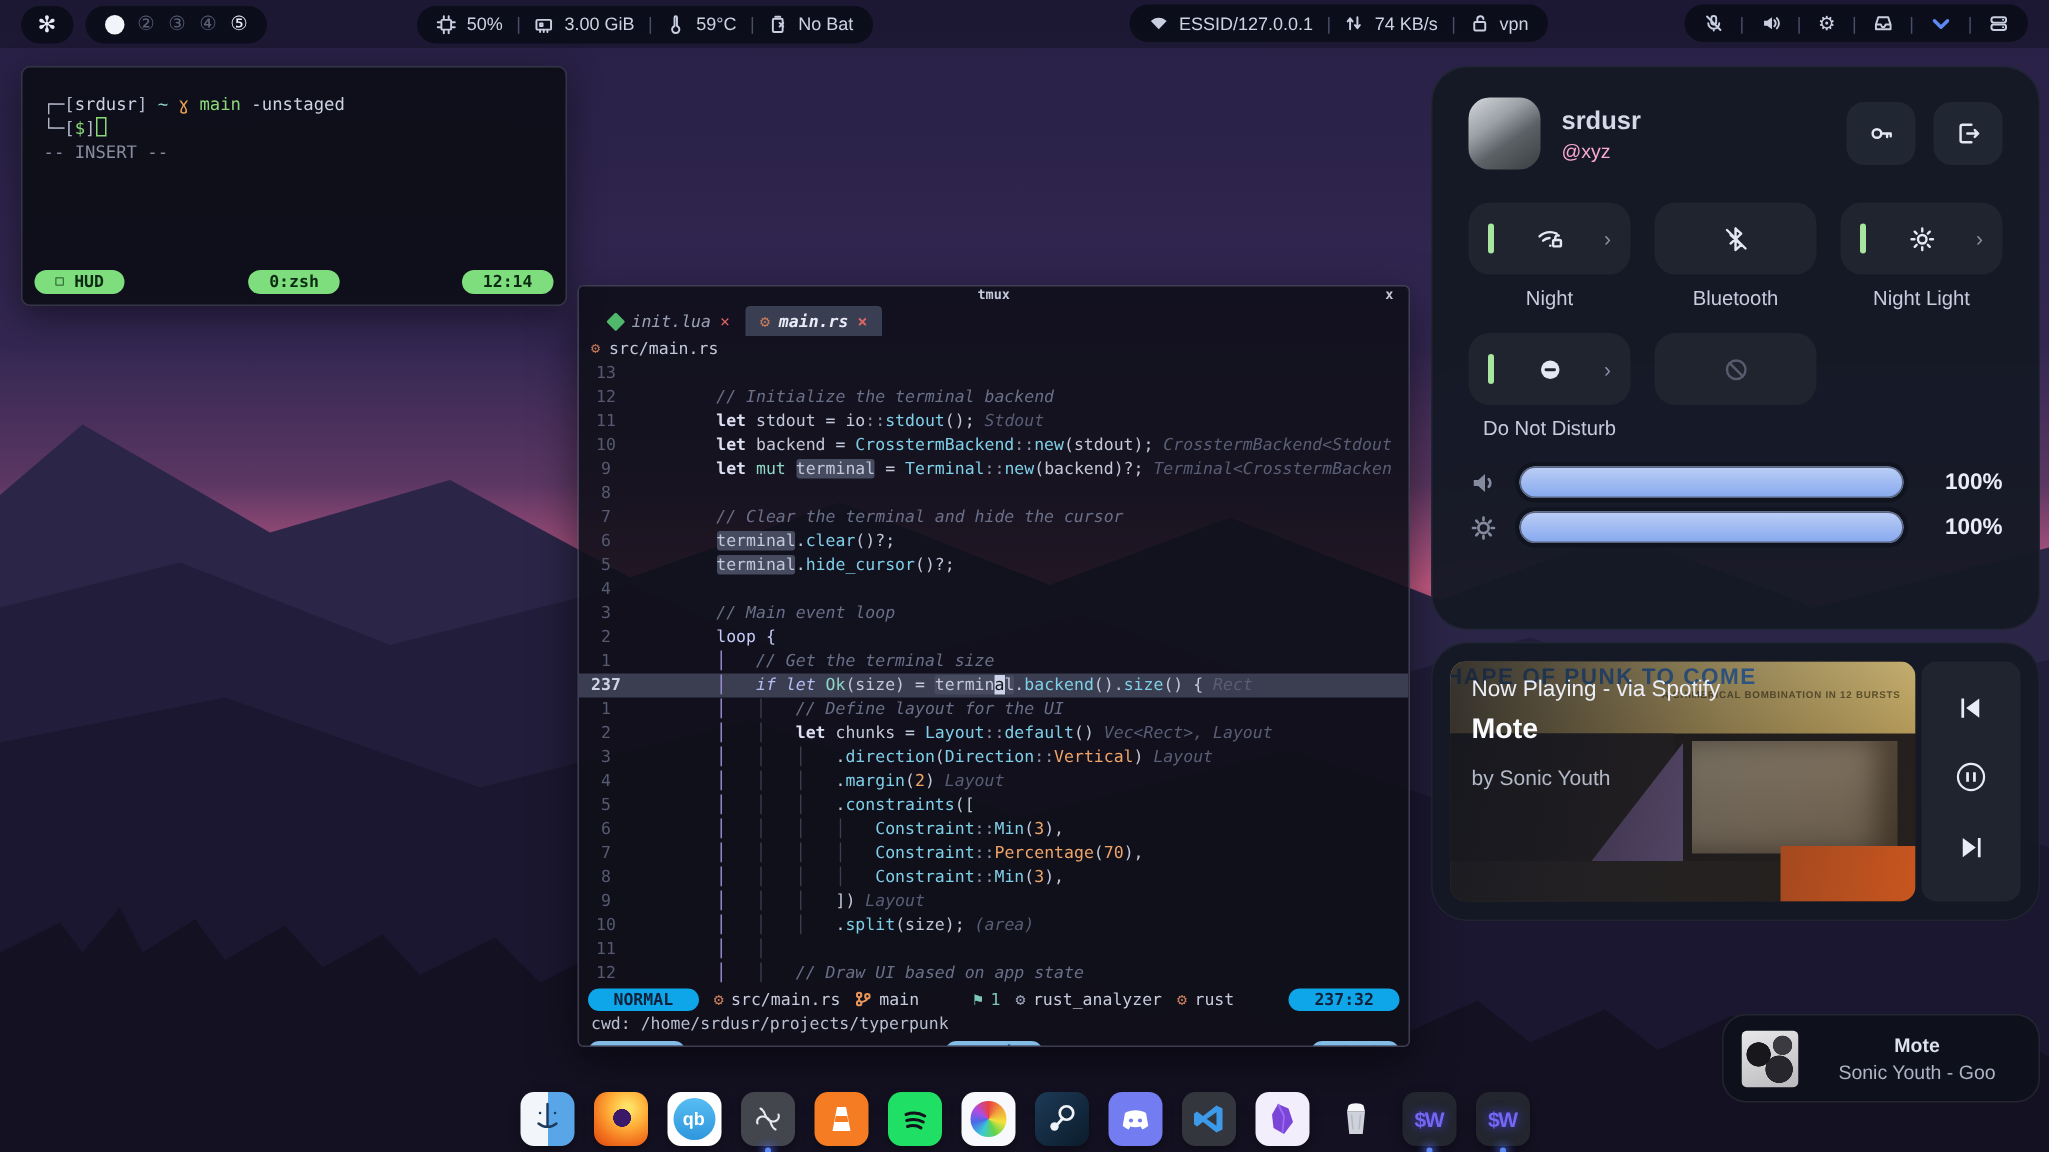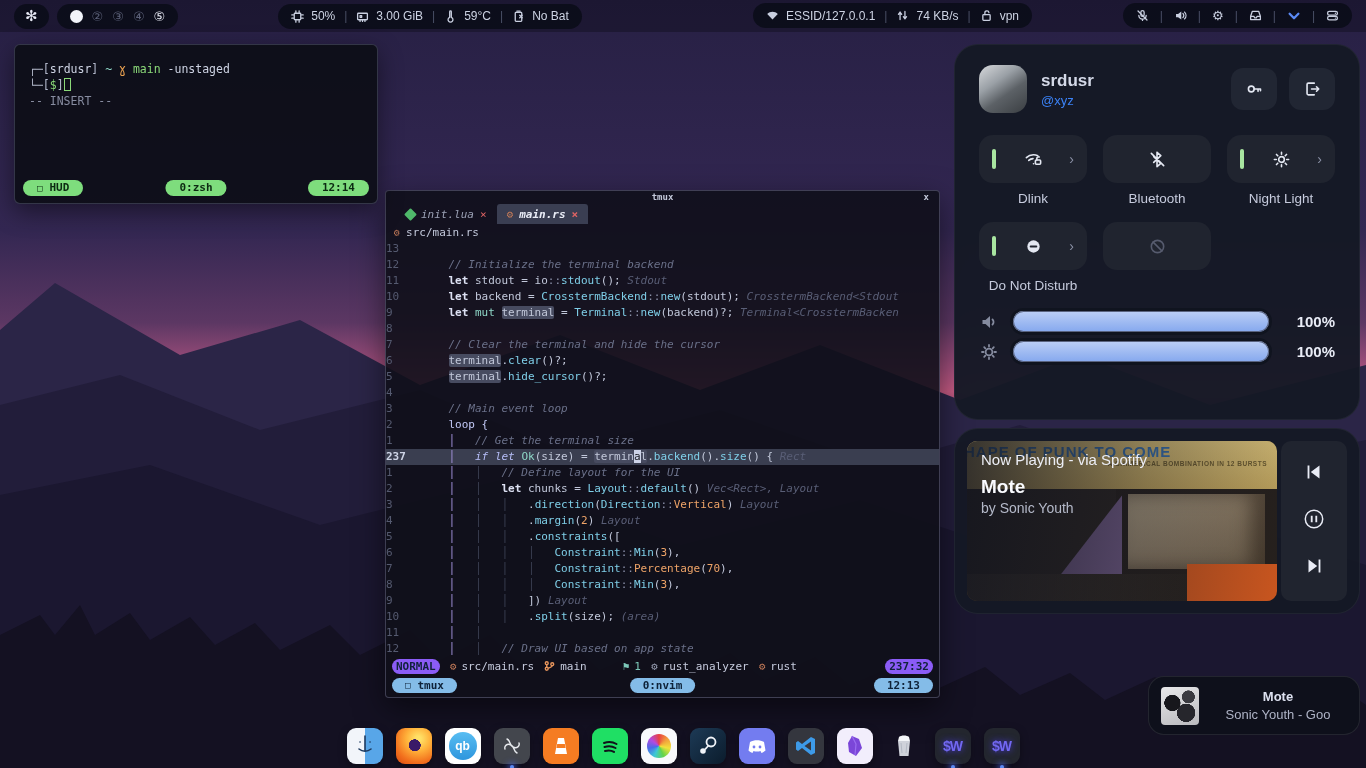--- a/index.html
+++ b/index.html
@@ -45,55 +45,55 @@
   .ed-title .xbtn{position:absolute;right:10px;top:0;color:#c4c9da;font-size:9px}
   .tabline{height:20px;display:flex;align-items:stretch;padding-left:10px;font-size:11px}
   .tab{display:flex;align-items:center;gap:6px;padding:0 10px;color:#9ba1b5;font-style:italic}
   .tab .tclose{color:#e06464;font-style:normal}
   .tab.active{background:#3a3e52;color:#e9ecf6;font-weight:bold;border-radius:3px 3px 0 0}
   .vim-ic{width:9px;height:9px;background:#4fb86a;transform:rotate(45deg);display:inline-block;border-radius:1px}
   .rust-ic{color:#c27a58;font-style:normal;font-size:11px}
   .winbar{height:17px;display:flex;align-items:center;gap:6px;padding-left:8px;font-size:11px;color:#c3c9db}
   .code{position:relative;font-size:11px;line-height:16px;white-space:pre}
   .cl{display:flex;height:16px}
-  .cl .ln{width:36px;text-align:left;margin-right:0;color:#555a70;flex:0 0 auto}
+  .cl .ln{width:36px;text-align:center;margin-right:29px;color:#555a70;flex:0 0 auto}
   .cl.cur-line{background:#3a3e50}
   .cl.cur-line .ln{color:#ced4e6;font-weight:bold}
   .lb{color:#c2c8da}
   .s-cm{color:#6a7089;font-style:italic}
   .s-w{color:#dce0f2;font-weight:bold}
   .s-t{color:#8fd8c8}
   .s-c{color:#7fcfe8}
   .s-o{color:#efa468}
   .s-l{color:#b6bef8;font-style:italic}
   .s-lu{color:#c3caf8;}
   .s-h{color:#595e76;font-style:italic}
   .s-p2{color:#8a90a8}
   .s-hlw{background:#474b60;border-radius:2px}
   .s-cur{background:#cdd3e8;color:#15171f}
   .s-gp{color:#a595e0}
   .s-g{color:#3c4054}
   .sline{height:18px;display:flex;align-items:center;gap:10px;padding:0 6px;font-size:11px;color:#c6cbdd}
-  .bpill{background:#8b5cf6;color:#10223a;font-weight:bold;border-radius:9px;height:15px;display:flex;align-items:center;padding:0 4px}
+  .bpill{background:#0ea5e9;color:#10223a;font-weight:bold;border-radius:9px;height:15px;display:flex;align-items:center;padding:0 17px}
   .sl-it{display:flex;align-items:center;gap:5px}
   .sl-flag{color:#7cc8b8;margin-left:26px}
   .sl-gear{color:#9aa0b5}
   .branch-svg{width:11px;height:12px;stroke:#e8955c;fill:none;stroke-width:1.5}
   .cwd{height:16px;font-size:11px;color:#b9bfd2;padding:0 8px;line-height:16px}
   .tmuxbar{position:relative;height:18px;margin-top:1px;padding:0 6px;display:flex;align-items:center}
   .tpill{background:#84bce8;color:#0e2238;font-weight:bold;font-size:11px;border-radius:9px;height:15px;display:flex;align-items:center;padding:0 13px}
   .tpill.ctr{position:absolute;left:50%;transform:translateX(-50%)}
   .tpill.rgt{position:absolute;right:6px}
 
   
   .panel{position:absolute;left:954px;top:44px;width:406px;height:376px;background:rgba(21,25,37,.97);border:1px solid rgba(255,255,255,.05);border-radius:24px;padding:20px 24px;z-index:30}
   .phead{display:flex;align-items:center;gap:14px;margin-bottom:22px}
   .avatar{width:48px;height:48px;border-radius:14px;background:linear-gradient(145deg,#d7d9dc 0%,#9aa0a6 35%,#5c6166 60%,#3a3e42 100%);flex:0 0 auto}
   .uname{font-size:17px;font-weight:bold;color:#d4d9e8}
-  .uhandle{font-size:13px;color:#3b82f6;margin-top:2px}
+  .uhandle{font-size:13px;color:#f9a8d4;margin-top:2px}
   .hbtns{margin-left:auto;display:flex;gap:12px}
   .hbtn{width:46px;height:42px;border-radius:12px;background:#212633;display:flex;align-items:center;justify-content:center}
   .hbtn svg{width:18px;height:18px;stroke:#e3e7f2;fill:none;stroke-width:1.8;stroke-linecap:round;stroke-linejoin:round}
   .tgrid{display:grid;grid-template-columns:repeat(3,1fr);column-gap:16px;row-gap:14px}
   .tile{position:relative;height:48px;border-radius:14px;background:#20242f;display:flex;align-items:center;justify-content:center}
   .tile .bar{position:absolute;left:13px;top:14px;width:4px;height:20px;border-radius:2px;background:#a8e5a0}
   .tile .chev{position:absolute;right:13px;color:#8a90a5;font-size:14px;line-height:1}
   .tile svg{width:19px;height:19px;stroke:#e4e8f2;fill:none;stroke-width:1.7;stroke-linecap:round;stroke-linejoin:round}
   .tile.dis svg{stroke:#565b6e}
   .tlabel{text-align:center;font-size:13.5px;color:#c6cbdd;margin-top:8px;height:17px}
@@ -111,21 +111,21 @@
   .art-band .small{font-size:6.5px;font-weight:bold;color:#6a5a30;text-align:right;padding-right:10px;letter-spacing:.5px}
   .art-left{position:absolute;left:0;top:30%;width:48%;height:70%;background:#2c2622}
   .art-wedge{position:absolute;left:26%;top:34%;width:24%;height:60%;background:#77608c;clip-path:polygon(100% 0,100% 100%,0 100%)}
   .art-photo{position:absolute;right:4%;top:33%;width:44%;height:47%;background:linear-gradient(145deg,#b5a689 0%,#8d7c64 55%,#6a5c48 100%);box-shadow:inset -14px 0 18px rgba(40,30,20,.55)}
   .art-orange{position:absolute;right:0;bottom:0;width:29%;height:23%;background:#d2591f}
   .art-strip{position:absolute;left:0;bottom:0;width:71%;height:17%;background:linear-gradient(90deg,#3c342c,#2a241f)}
   .art-shade{position:absolute;inset:0;background:linear-gradient(100deg,rgba(18,20,30,.82) 0%,rgba(18,20,30,.35) 55%,rgba(18,20,30,.05) 100%)}
   .art-text{position:absolute;left:14px;top:10px}
   .np-head{font-size:15px;color:#eceef6}
   .np-title{font-size:19px;font-weight:bold;color:#fafbff;margin-top:8px}
-  .np-artist{font-size:14px;color:#b4b9c9;margin-top:2px}
+  .np-artist{font-size:14px;color:#b4b9c9;margin-top:12px}
   .mctrl{width:66px;border-radius:10px;background:#20242f;display:flex;flex-direction:column;align-items:center;justify-content:space-around;padding:10px 0}
   .mbtn svg{width:22px;height:22px;fill:#e9ecf6;stroke:#e9ecf6;stroke-width:1.6;fill-rule:evenodd}
 
   
   .notif{position:absolute;right:6px;bottom:33px;width:212px;height:59px;background:rgba(14,17,27,.97);border:1px solid rgba(255,255,255,.09);border-radius:16px;display:flex;align-items:center;padding:0 12px;gap:10px;z-index:40}
   .notif-art{width:38px;height:38px;border-radius:4px;flex:0 0 auto;background:
     radial-gradient(circle at 30% 42%,#17171c 23%,transparent 24%),
     radial-gradient(circle at 66% 68%,#26262c 25%,transparent 26%),
     radial-gradient(circle at 72% 26%,#3a3a40 16%,transparent 17%),
     linear-gradient(160deg,#e8e8ea,#b9b9bd)}
@@ -316,20 +316,21 @@
       <span class="sl-it">
           <span class="sl-gear">⚙</span>
           <span>rust_analyzer</span>
         </span>
       <span class="sl-it">
           <span class="rust-ic">⚙</span>
           <span>rust</span>
         </span>
       <span class="bpill" style="margin-left:auto">237:32</span>
     </div>
+    <div class="cwd">cwd: /home/srdusr/projects/typerpunk</div>
     <div class="tmuxbar">
       <div class="tpill">
           <span style="font-size:9px;margin-right:7px">□</span>
           <span>tmux</span>
         </div>
       <div class="tpill ctr">0:nvim</div>
       <div class="tpill rgt">12:13</div>
     </div>
   </div>
 
@@ -359,21 +360,21 @@
       <div>
         <div class="tile">
           <span class="bar"></span>
           <svg viewBox="0 0 20 20">
               <path d="M2.5 8A10.5 10.5 0 0 1 10 5c1.6 0 3.1.35 4.5 1M5 11a7 7 0 0 1 4.5-1.9M10 14.5h.1"></path>
               <rect x="12" y="10.5" width="5.5" height="4.5" rx="1"></rect>
               <path d="M13.5 10.5V9a1.8 1.8 0 0 1 2.5-1.6"></path>
             </svg>
           <span class="chev">›</span>
         </div>
-        <div class="tlabel">Dlink</div>
+        <div class="tlabel">Night</div>
       </div>
       <div>
         <div class="tile dis">
           <svg viewBox="0 0 20 20" style="stroke:#e4e8f2">
               <path d="M9.5 2.5l4 3.5-7.5 7M9.5 17.5l4-3.5-7.5-7M9.5 2.5v15M3.5 3.5l13 13"></path>
             </svg>
         </div>
         <div class="tlabel">Bluetooth</div>
       </div>
       <div>

